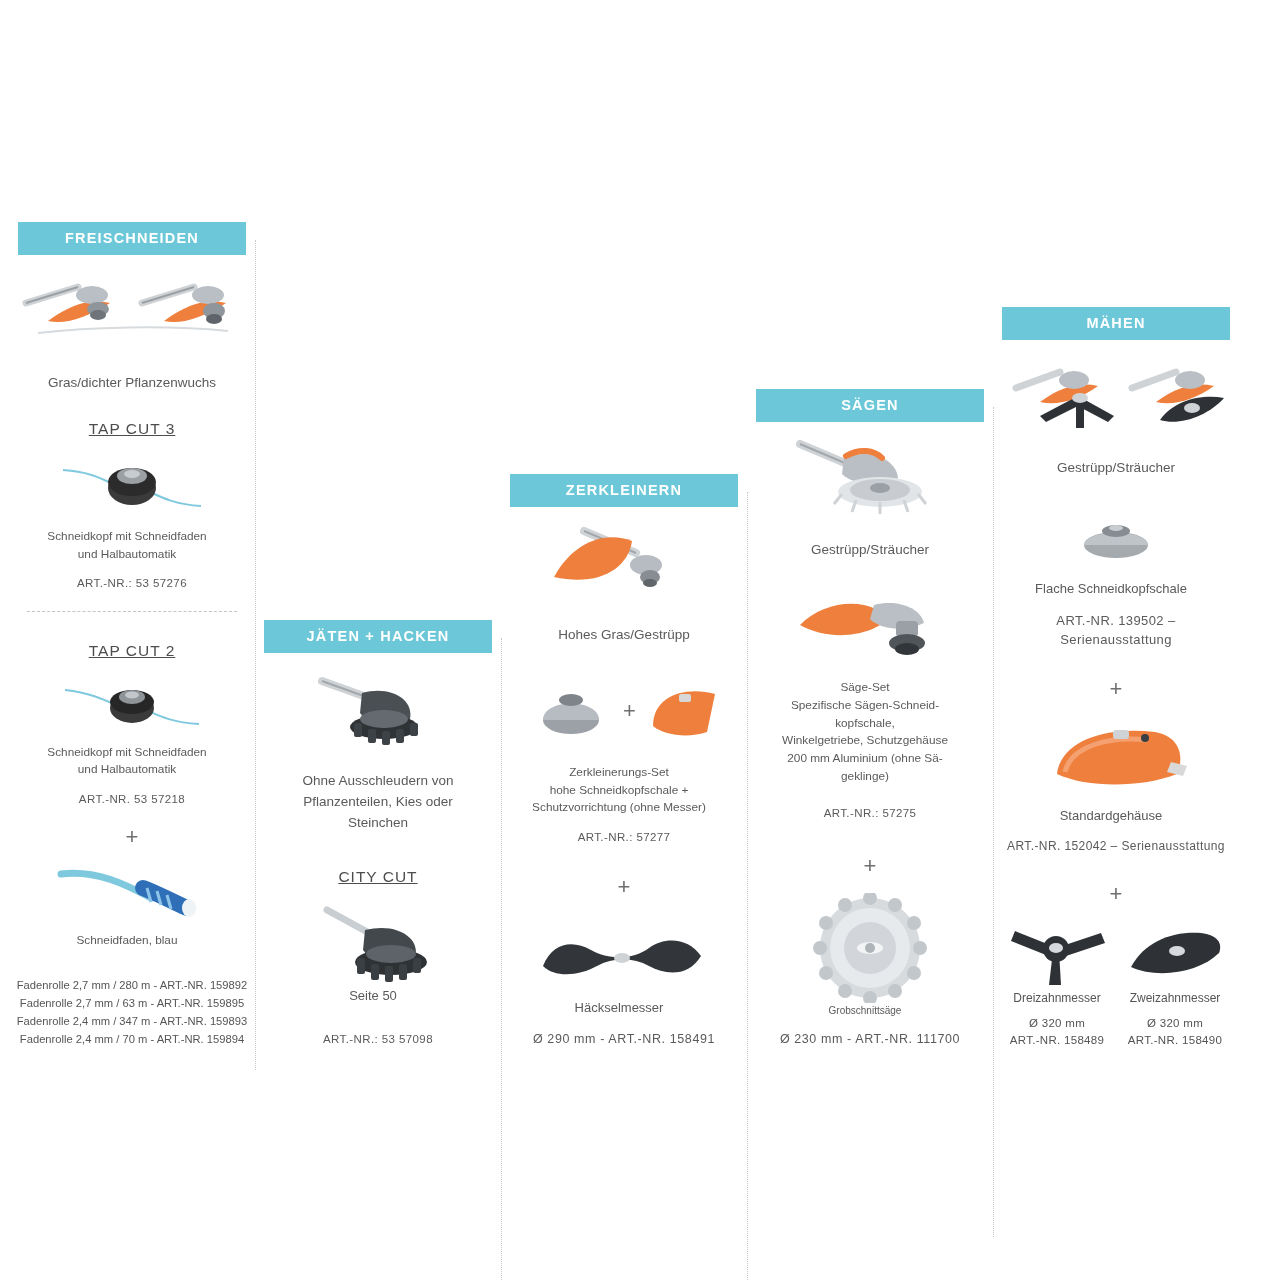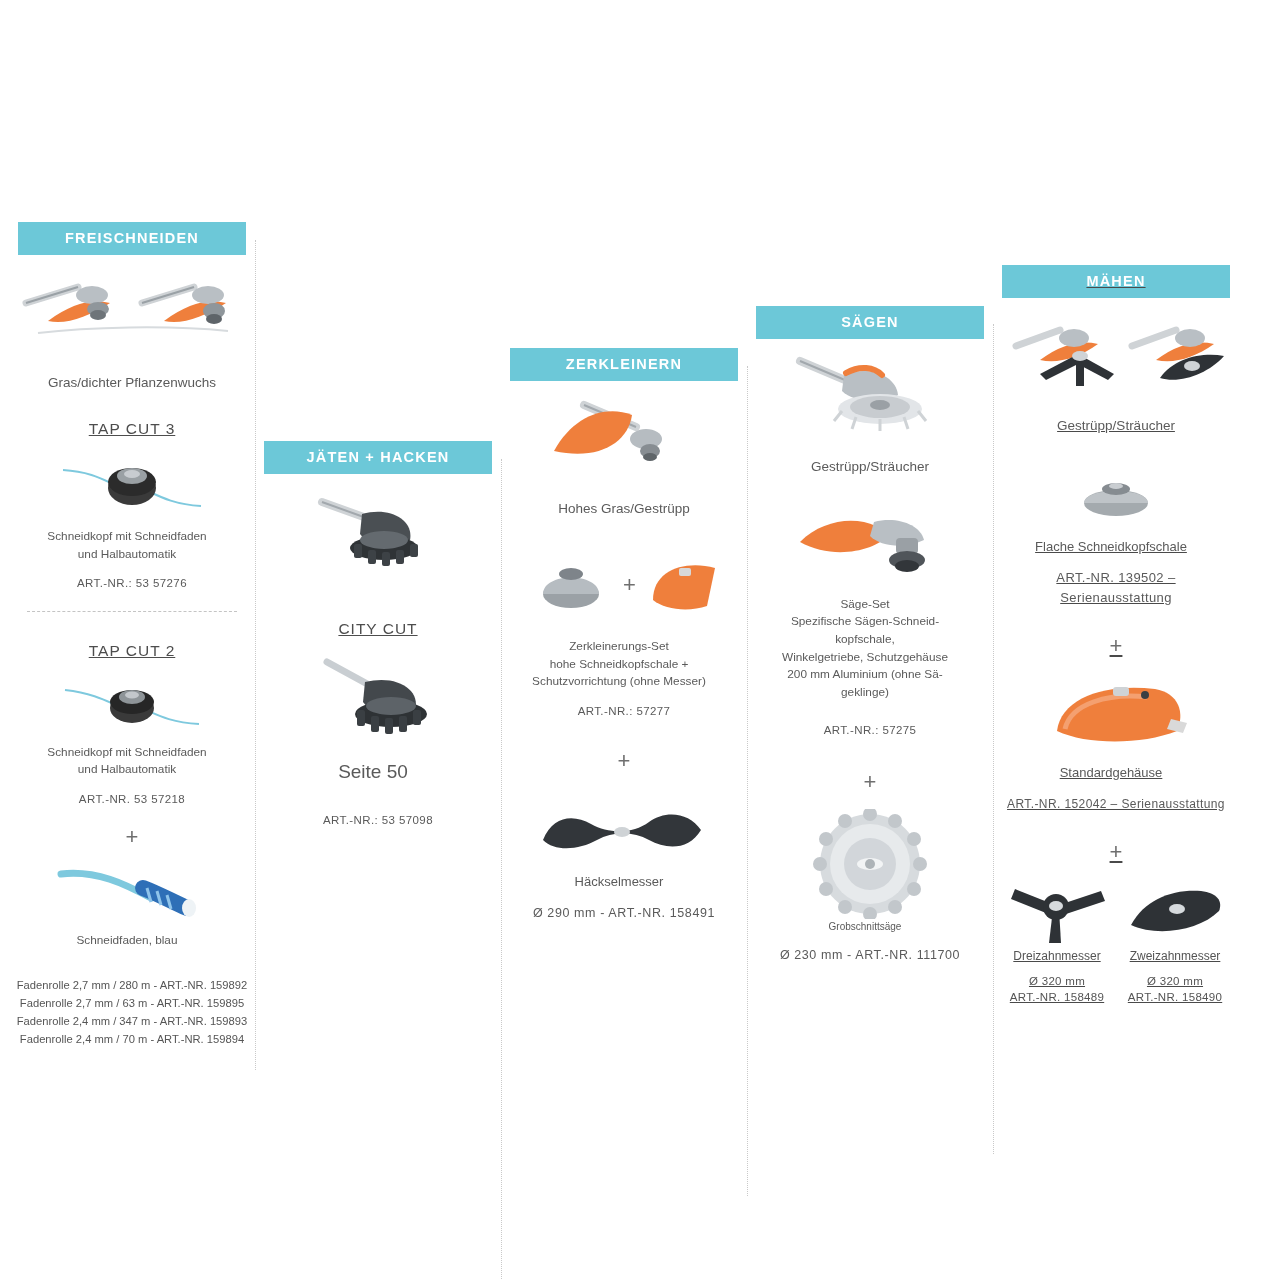--- a/index.html
+++ b/index.html
@@ -19,32 +19,32 @@
     width: 1280px;
     height: 1280px;
   }
   .columns {
     position: absolute;
     left: 18px;
     top: 222px;
     width: 1248px;
     display: flex;
     flex-direction: row;
-    align-items: center;
+    align-items: flex-end;
   }
   .col {
     position: relative;
     flex: 0 0 228px;
     width: 228px;
     margin-right: 18px;
     display: flex;
     flex-direction: column;
     align-items: center;
   }
-  .col:last-child { margin-right: 4px; text-decoration: underline; }
+  .col:last-child { margin-right: 4px; }
 
   
   .col .divider {
     position: absolute;
     right: -10px;
     top: 18px;
     width: 0;
     height: 830px;
     border-left: 1px dotted #c9c9c9;
   }
@@ -254,39 +254,42 @@
             <rect x="90" y="66" width="8" height="14" rx="2"></rect>
             <rect x="104" y="72" width="8" height="14" rx="2"></rect>
             <rect x="118" y="74" width="8" height="14" rx="2"></rect>
             <rect x="132" y="72" width="8" height="14" rx="2"></rect>
             <rect x="146" y="66" width="8" height="13" rx="2"></rect>
           </g>
           <ellipse cx="120" cy="62" rx="24" ry="9" fill="#646a6f"></ellipse>
         </svg>
       </div>
 
+      <div class="caption" style="white-space:pre-line">Ohne Ausschleudern von
+Pflanzenteilen, Kies oder
+Steinchen</div>
 
       <div class="prod" style="margin-top:8px">
         <div class="title">CITY CUT</div>
         <div class="imgwrap" style="margin-top:14px">
           <svg width="170" height="86" viewBox="0 0 170 86">
             <path d="M34 10 L78 34" stroke="#c9ced2" stroke-width="7" stroke-linecap="round"></path>
             <path d="M72 30 C104 22, 128 38, 122 58 C104 68, 78 62, 70 50 Z" fill="#43484c"></path>
             <ellipse cx="98" cy="62" rx="36" ry="13" fill="#2e3235"></ellipse>
             <g fill="#3a3f43">
               <rect x="64" y="58" width="8" height="16" rx="2"></rect>
               <rect x="78" y="64" width="8" height="16" rx="2"></rect>
               <rect x="92" y="66" width="8" height="16" rx="2"></rect>
               <rect x="106" y="64" width="8" height="16" rx="2"></rect>
               <rect x="120" y="58" width="8" height="15" rx="2"></rect>
             </g>
             <ellipse cx="98" cy="54" rx="25" ry="9" fill="#5d6368"></ellipse>
           </svg>
         </div>
-        <div class="desc" style="margin-top:20px;font-size:19px">Seite 50</div>
+        <div class="desc" style="margin-top:0;font-size:13px">Seite 50</div>
         <div class="art" style="margin-top:26px">ART.-NR.: 53 57098</div>
       </div>
     </div>
 
     <div class="col">
       <div class="divider"></div>
       <div class="col-header">ZERKLEINERN</div>
 
       <div class="hero imgwrap">
         <svg width="228" height="108" viewBox="0 0 228 108">

